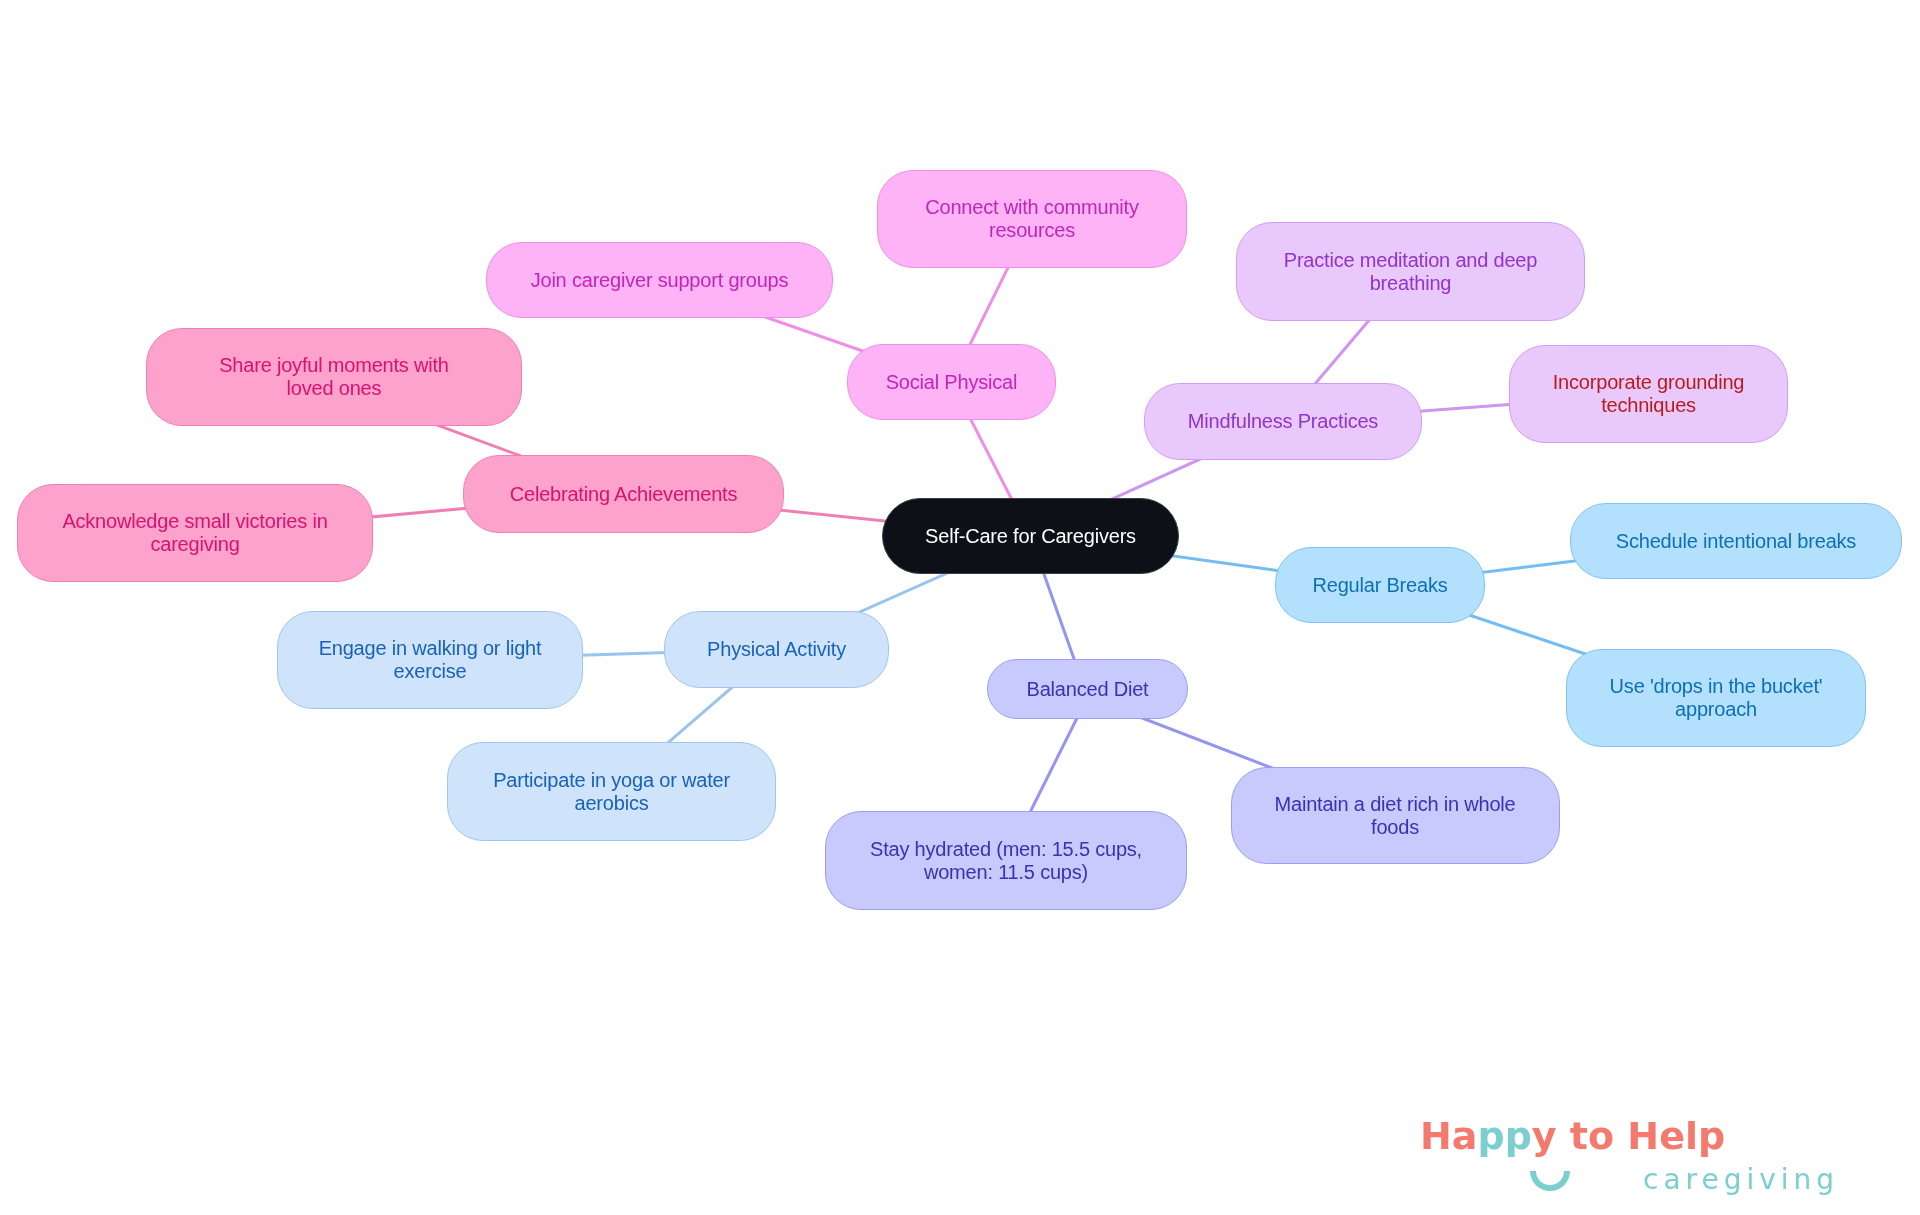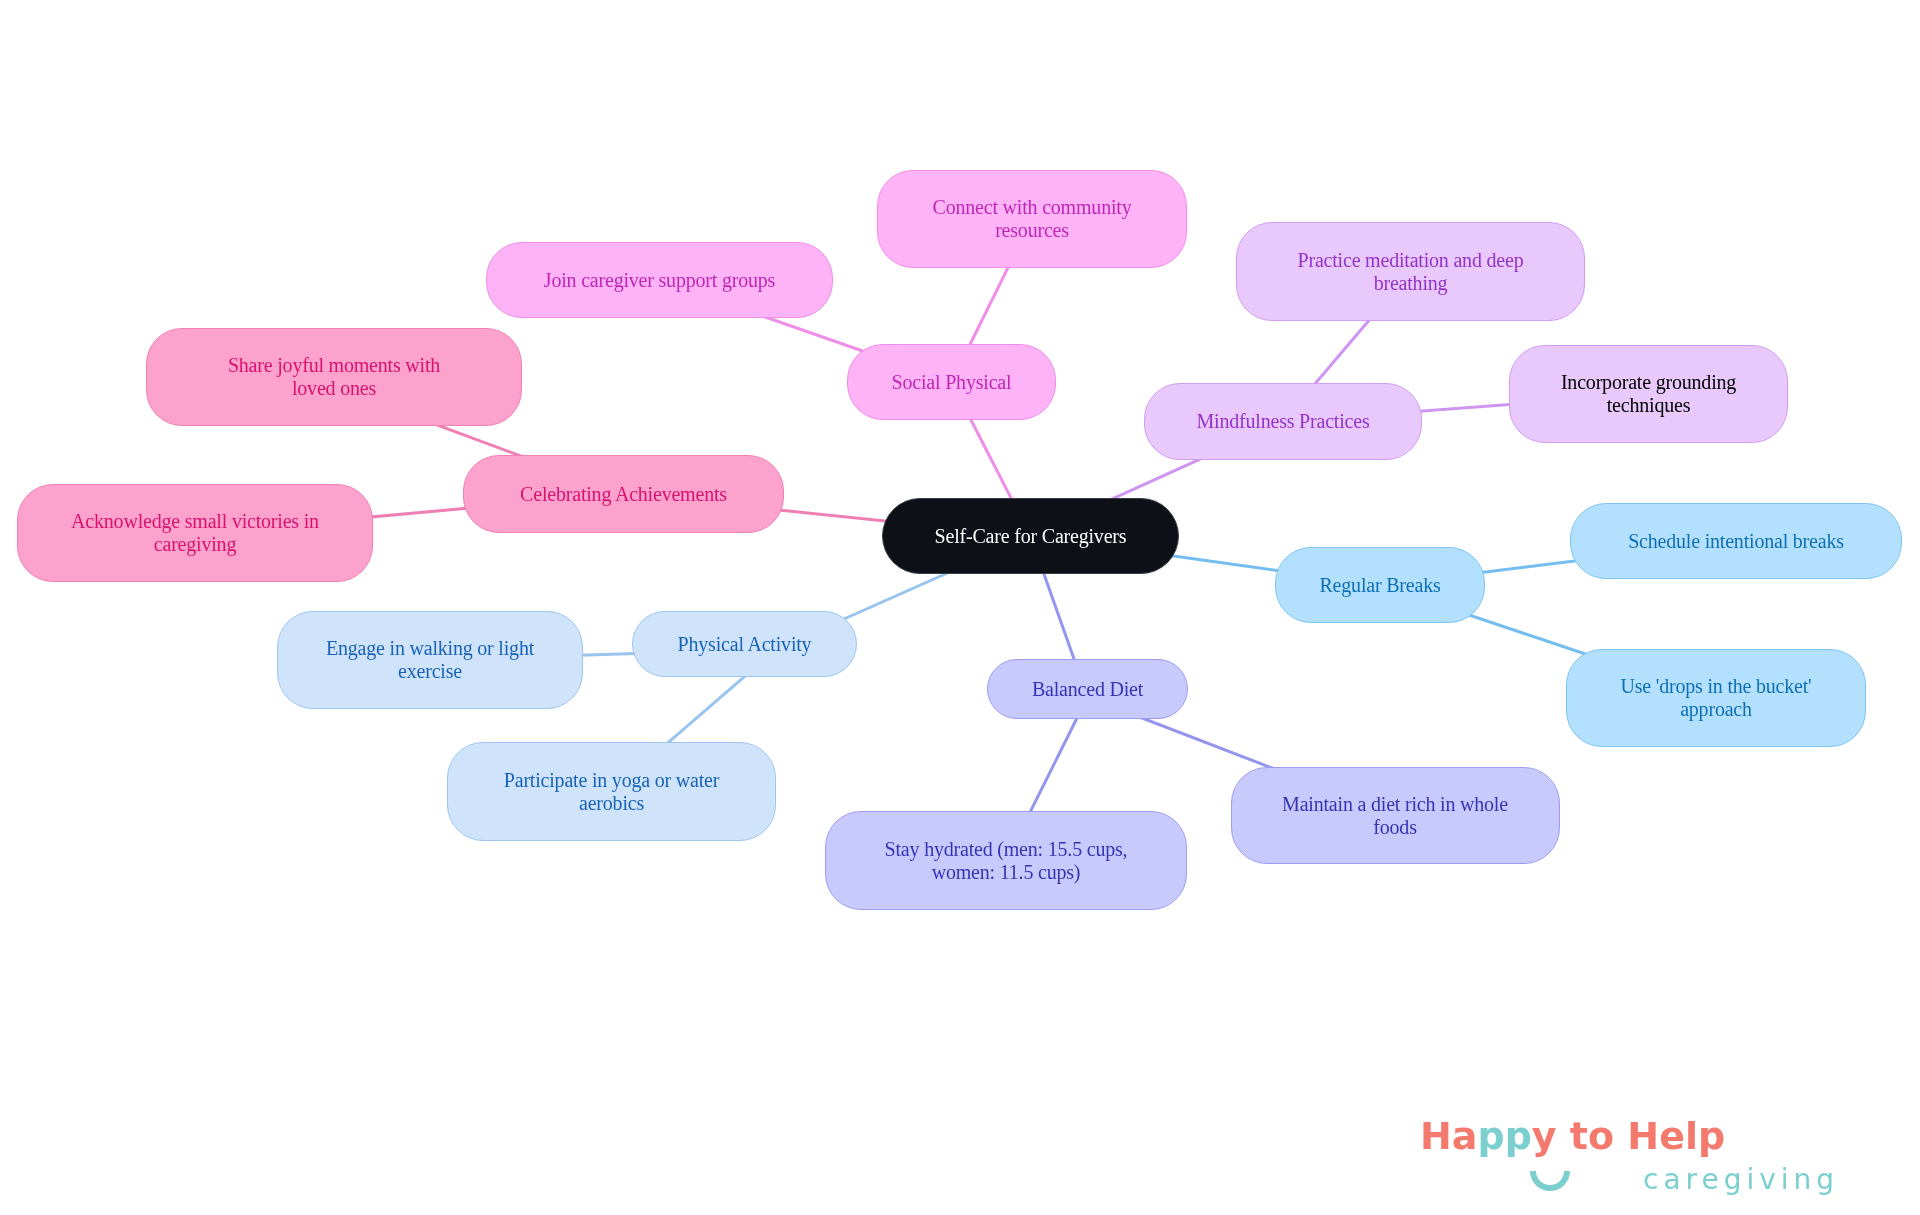--- a/index.html
+++ b/index.html
@@ -2,21 +2,21 @@
 <html><head>
 <meta charset="utf-8">
 <style>
   html, body { margin: 0; padding: 0; background: #ffffff; }
   body { width: 1920px; height: 1215px; position: relative; overflow: hidden;
          font-family: "Liberation Sans", "DejaVu Sans", sans-serif; }
   #canvas { position: absolute; left: 0; top: 0; width: 1920px; height: 1215px; }
   #edges { position: absolute; left: 0; top: 0; width: 1920px; height: 1215px; }
   .node { position: absolute; box-sizing: border-box; display: flex; align-items: center;
           justify-content: center; text-align: center; border-radius: 36px; border: 1.5px solid;
-          font-size: 20px; line-height: 23px; padding: 0 22px; letter-spacing: -0.2px; font-family: Liberation Serif, serif; }
+          font-size: 20px; line-height: 23px; padding: 0 22px; letter-spacing: -0.2px; }
   .node.root { border-radius: 38px; font-size: 20px; }
   .node span { display: block; }
   #logo { position: absolute; left: 1420px; top: 1105px; width: 460px; height: 100px; }
   #logo .title { position: absolute; left: 0; top: 0; font-family: "DejaVu Sans", sans-serif;
                  font-weight: bold; font-size: 38px; letter-spacing: 0px; white-space: nowrap; line-height: 62px; }
   #logo .sub { position: absolute; left: 223px; top: 60px; font-family: "DejaVu Sans", sans-serif;
                font-size: 28px; letter-spacing: 5px; white-space: nowrap; line-height: 30px; }
   #logo .smile { position: absolute; left: 110px; top: 66px; width: 40px; height: 20px;
                  border: 6px solid; border-top: none; border-radius: 0 0 24px 24px; box-sizing: border-box; }
 </style>
@@ -65,21 +65,21 @@
         <div>
           <span>Mindfulness Practices</span>
         </div>
       </div>
       <div class="node" style="left: 1236px; top: 222px; width: 349px; height: 99px; background: rgb(233, 201, 251); border-color: rgb(211, 156, 242); color: rgb(146, 51, 201);">
         <div>
           <span>Practice meditation and deep</span>
           <span>breathing</span>
         </div>
       </div>
-      <div class="node" style="left: 1509px; top: 345px; width: 279px; height: 98px; background: rgb(233, 201, 251); border-color: rgb(211, 156, 242); color: #000000;">
+      <div class="node" style="left: 1509px; top: 345px; width: 279px; height: 98px; background: rgb(233, 201, 251); border-color: rgb(211, 156, 242); color: #b91c1c;">
         <div>
           <span>Incorporate grounding</span>
           <span>techniques</span>
         </div>
       </div>
       <div class="node" style="left: 1275px; top: 547px; width: 210px; height: 76px; background: rgb(179, 224, 253); border-color: rgb(126, 196, 242); color: rgb(15, 111, 181);">
         <div>
           <span>Regular Breaks</span>
         </div>
       </div>
@@ -104,21 +104,21 @@
           <span>Stay hydrated (men: 15.5 cups,</span>
           <span>women: 11.5 cups)</span>
         </div>
       </div>
       <div class="node" style="left: 1231px; top: 767px; width: 329px; height: 97px; background: rgb(200, 201, 252); border-color: rgb(156, 158, 242); color: rgb(53, 53, 179); padding-left: 21px;">
         <div>
           <span>Maintain a diet rich in whole</span>
           <span>foods</span>
         </div>
       </div>
-      <div class="node" style="left: 632px; top: 611px; width: 225px; height: 66px; background: rgb(207, 227, 251); border-color: rgb(158, 198, 239); color: rgb(24, 99, 184);">
+      <div class="node" style="left: 664px; top: 611px; width: 225px; height: 77px; background: rgb(207, 227, 251); border-color: rgb(158, 198, 239); color: rgb(24, 99, 184);">
         <div>
           <span>Physical Activity</span>
         </div>
       </div>
       <div class="node" style="left: 277px; top: 611px; width: 306px; height: 98px; background: rgb(207, 227, 251); border-color: rgb(158, 198, 239); color: rgb(24, 99, 184);">
         <div>
           <span>Engage in walking or light</span>
           <span>exercise</span>
         </div>
       </div>

